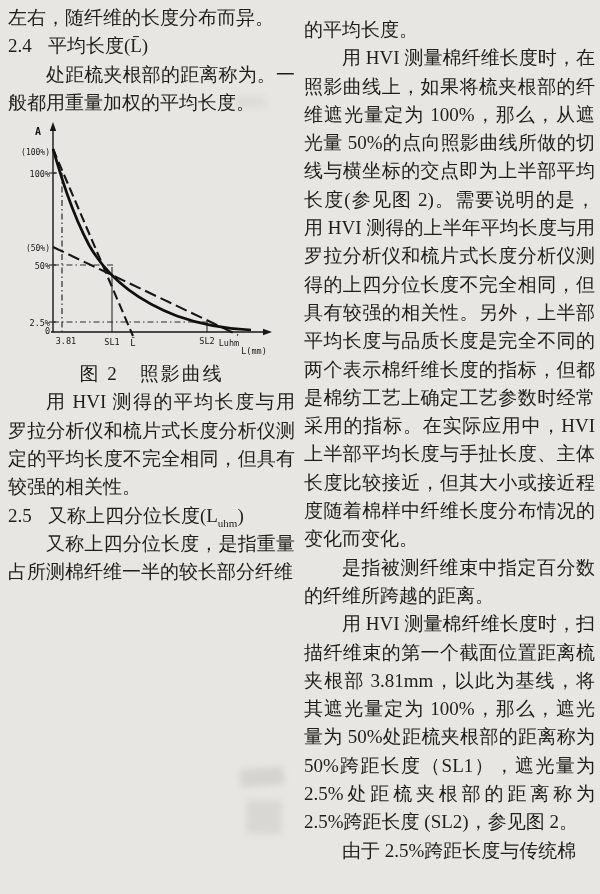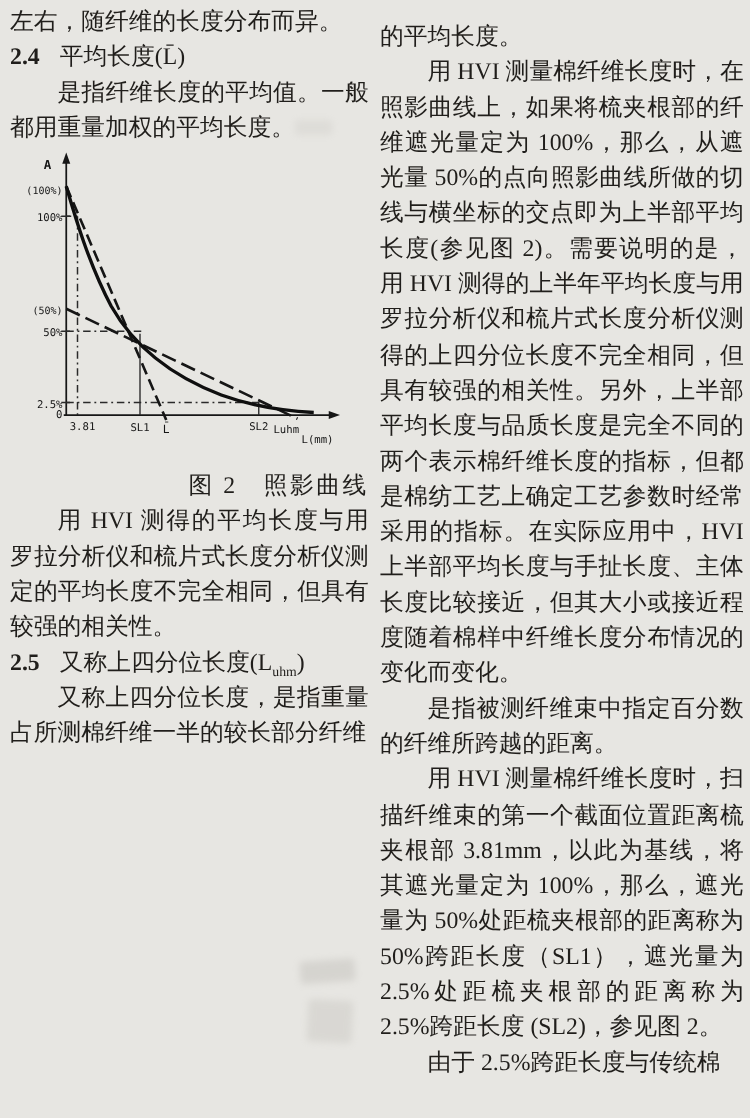--- a/index.html
+++ b/index.html
@@ -9,40 +9,40 @@
     background-image:radial-gradient(ellipse at 50% 40%, #edecé8 0%, #e7e6e2 60%, #e0dfdb 100%);
     font-family:"Liberation Serif","DejaVu Serif",serif;
     color:#201e1b;
   }
   .col{position:absolute;top:4px;font-size:19px;line-height:28.3px;text-align:justify;}
   .col-left{left:8px;width:287px;}
   .col-right{left:304px;width:291px;margin-top:12px;}
   p{margin:0;}
   .para{text-indent:2em;}
   .heading{text-align:left;}
-  .heading .hnum{margin-right:0.85em;font-weight:bold;}
+  .heading .hnum{margin-right:0.85em;}
   .tickmark{font-size:13px;vertical-align:6px;color:#4a4845;margin:0 2px;}
   sub{font-size:0.58em;line-height:0;}
-  .caption{text-align:right;letter-spacing:2px;margin-top:16px;}
+  .caption{text-align:center;letter-spacing:2px;margin-top:1px;}
   figure{margin:4px 0 1px 8px;width:262px;height:238px;padding:0;}
   svg text{fill:#161616;font-family:"DejaVu Sans Mono","Liberation Mono",monospace;}
   svg .ax{stroke:#161616;stroke-width:1.4;fill:none;}
   svg .curve{stroke:#0f0f0f;stroke-width:2.7;fill:none;}
   svg .tan{stroke:#161616;stroke-width:2.1;fill:none;}
   svg .guide{stroke:#2a2a2a;stroke-width:1.2;fill:none;}
   svg .thin{stroke:#2a2a2a;stroke-width:1.1;fill:none;}
   .artifact{position:absolute;background:#a9a6a0;filter:blur(3px);opacity:.28;border-radius:3px;}
 </style>
 </head>
 <body>
 
 <div class="col col-left">
   <p class="cont">左右，随纤维的长度分布而异。</p>
   <p class="heading"><span class="hnum">2.4</span><span>平均长度(L̄)</span></p>
-  <p class="para">是指纤维长度的平均值。一般都用重量加权的平均长度。</p>
+  <p class="para">处距梳夹根部的距离称为。一般都用重量加权的平均长度。</p>
 
   <figure>
     <svg width="262" height="238" viewBox="0 0 262 238">
 
       <path class="ax" d="M37,7 L37,211"></path>
       <polygon points="37,1 33.8,10 40.2,10" fill="#161616"></polygon>
       <path class="ax" d="M35,211 L250,211"></path>
       <polygon points="256,211 247,207.8 247,214.2" fill="#161616"></polygon>
 
       <path class="thin" d="M33,52 L40,52"></path>

